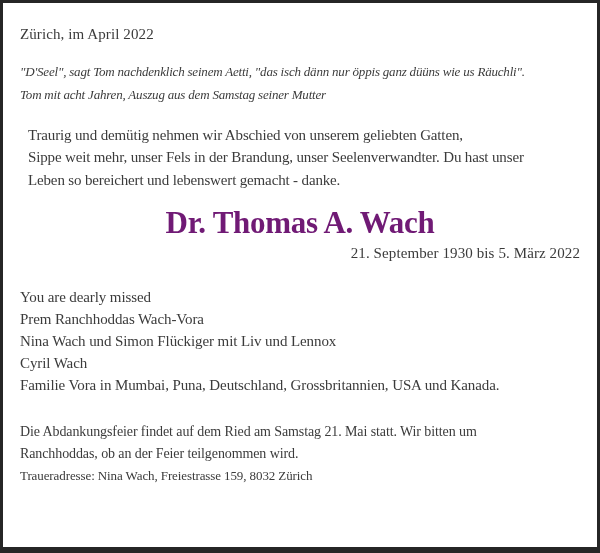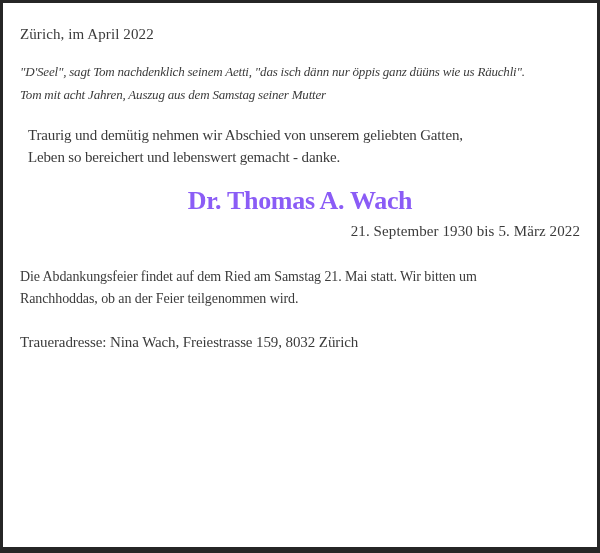--- a/index.html
+++ b/index.html
@@ -38,25 +38,25 @@
   .tribute-block {
     margin-top: 18px;
     font-size: 15px;
     line-height: 22.3px;
     letter-spacing: -0.15px;
     margin-left: 8px;
   }
   .deceased-name {
     margin: 14px 0 0 0;
     text-align: center;
-    font-size: 26px;
+    font-size: 31px;
     line-height: 36px;
     font-weight: bold;
     letter-spacing: -0.3px;
-    color: #8b5cf6;
+    color: #701a75;
   }
   .life-dates {
     margin-top: 2px;
     text-align: right;
     font-size: 15px;
     line-height: 20px;
     letter-spacing: 0.1px;
   }
   .mourners-block {
     margin-top: 23px;
@@ -64,47 +64,54 @@
     line-height: 22px;
     letter-spacing: -0.1px;
   }
   .service-block {
     margin-top: 25px;
     font-size: 14px;
     line-height: 22px;
     letter-spacing: -0.1px;
   }
   .mourning-address {
-    margin-top: 21px;
-    font-size: 15px;
+    font-size: 13px;
     line-height: 22px;
     letter-spacing: -0.1px;
   }
 </style>
 </head>
 <body>
 
 <div class="page">
 
   <div class="dateline line">Zürich, im April 2022</div>
 
   <div class="quote-block">
     <div class="line">"D'Seel", sagt Tom nachdenklich seinem Aetti, "das isch dänn nur öppis ganz düüns wie us Räuchli".</div>
     <div class="line">Tom mit acht Jahren, Auszug aus dem Samstag seiner Mutter</div>
   </div>
 
   <div class="tribute-block">
     <div class="line">Traurig und demütig nehmen wir Abschied von unserem geliebten Gatten,</div>
+    <div class="line">Sippe weit mehr, unser Fels in der Brandung, unser Seelenverwandter. Du hast unser</div>
     <div class="line">Leben so bereichert und lebenswert gemacht - danke.</div>
   </div>
 
   <h1 class="deceased-name">Dr. Thomas A. Wach</h1>
 
   <div class="life-dates line">21. September 1930 bis 5. März 2022</div>
 
+  <div class="mourners-block">
+    <div class="line">You are dearly missed</div>
+    <div class="line">Prem Ranchhoddas Wach-Vora</div>
+    <div class="line">Nina Wach und Simon Flückiger mit Liv und Lennox</div>
+    <div class="line">Cyril Wach</div>
+    <div class="line">Familie Vora in Mumbai, Puna, Deutschland, Grossbritannien, USA und Kanada.</div>
+  </div>
 
   <div class="service-block">
     <div class="line">Die Abdankungsfeier findet auf dem Ried am Samstag 21. Mai statt. Wir bitten um</div>
     <div class="line">Ranchhoddas, ob an der Feier teilgenommen wird.</div>
   </div>
 
   <div class="mourning-address line">Traueradresse: Nina Wach, Freiestrasse 159, 8032 Zürich</div>
 
 </div>
 

